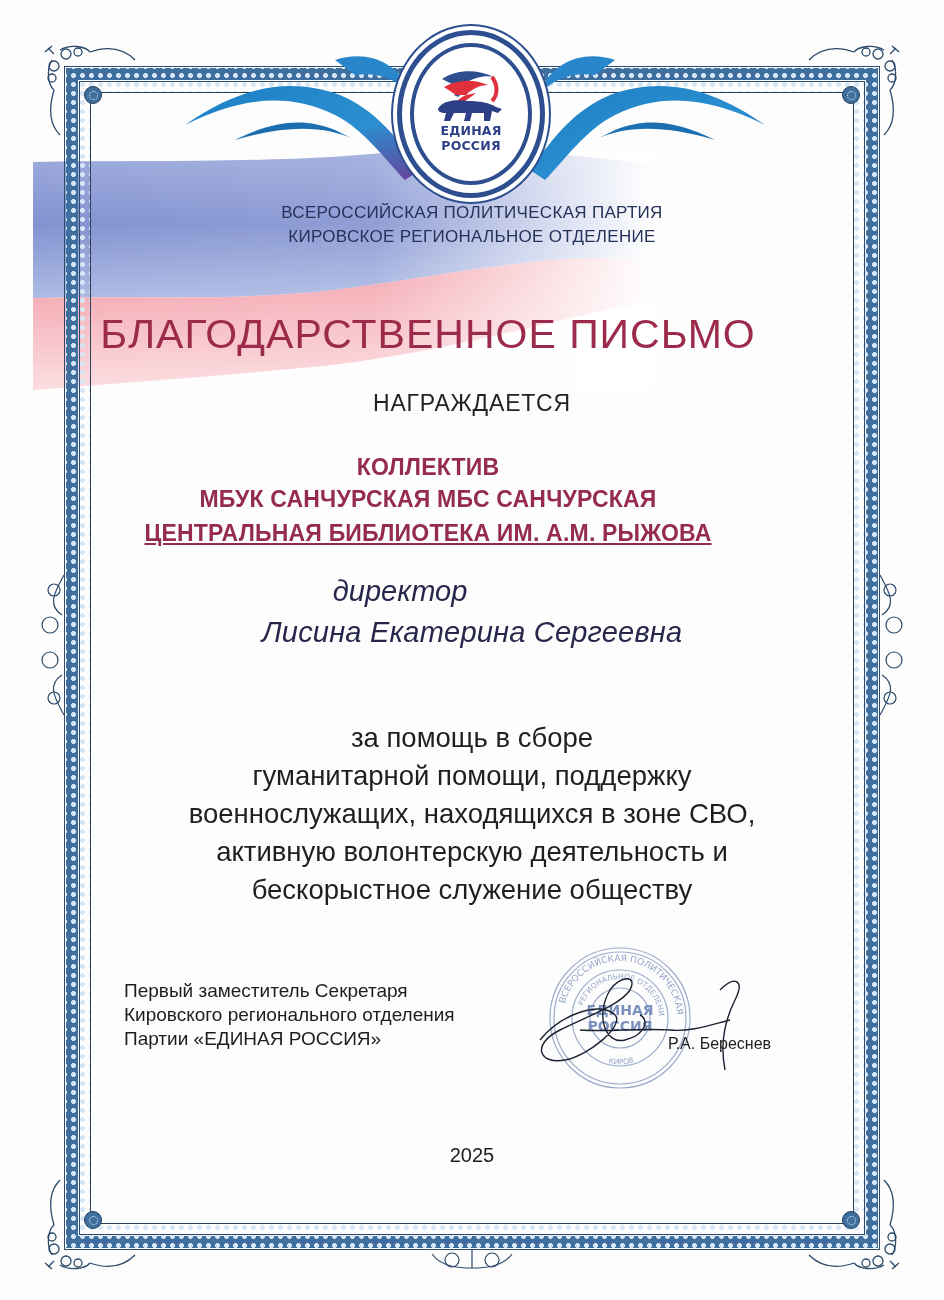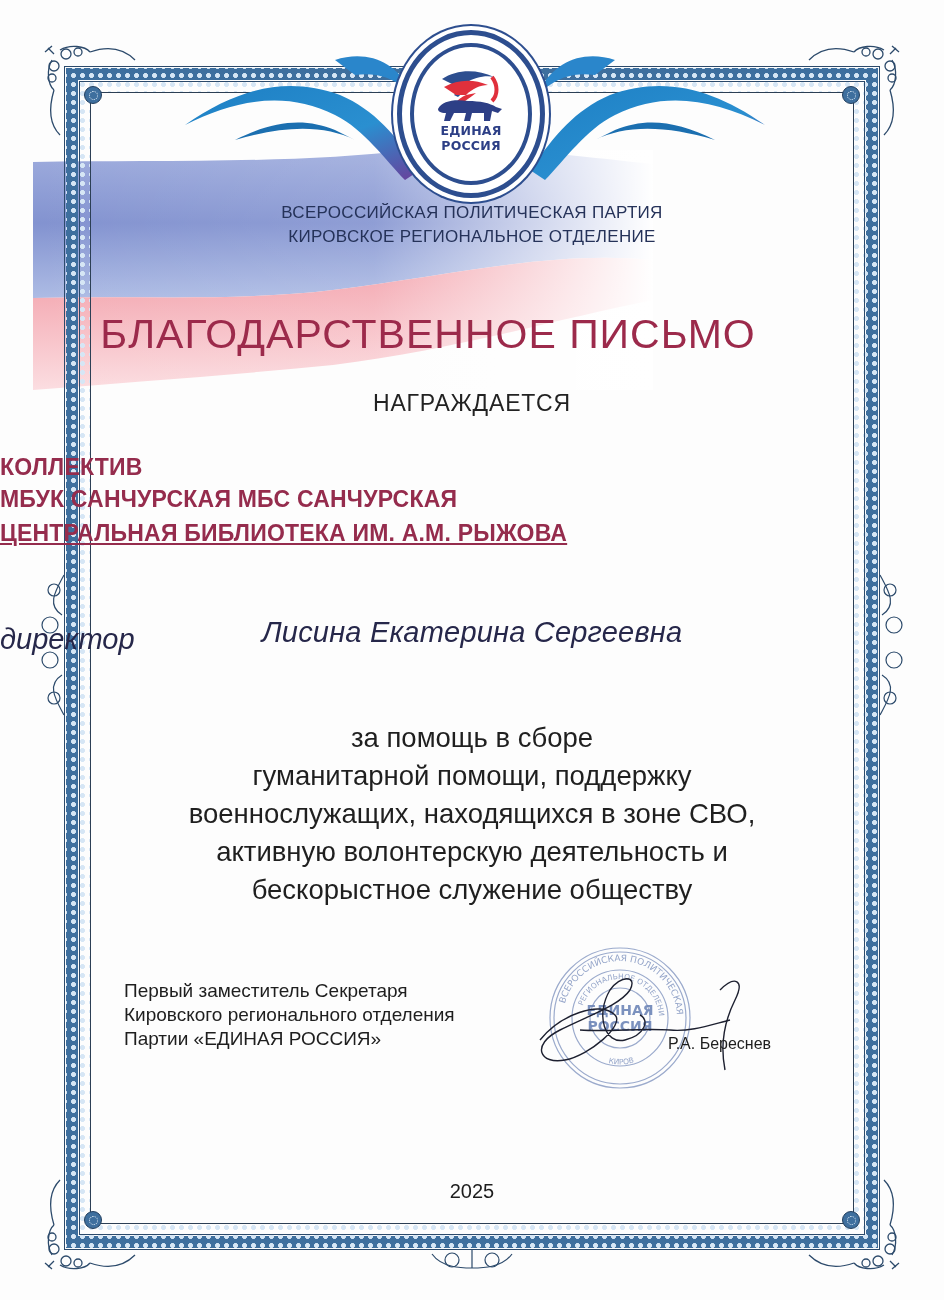--- a/index.html
+++ b/index.html
@@ -48,45 +48,45 @@
     .emblem-text.l1 { top: 89px; }
     .emblem-text.l2 { top: 104px; }
 
     .org { position: absolute; left: 0; width: 944px; text-align: center; color: #253259; font-size: 17px; letter-spacing: 0.3px; }
     .org.l1 { top: 203px; }
     .org.l2 { top: 227px; }
 
     .title { position: absolute; left: 0; width: 856px; top: 311px; text-align: center; color: #9c2a4b; font-size: 41px; letter-spacing: 1px; font-weight: normal; }
     .awarded { position: absolute; left: 0; width: 944px; top: 390px; text-align: center; color: #222222; font-size: 23px; letter-spacing: 0.8px; }
 
-    .recipient { position: absolute; left: 0; width: 856px; color: #952c4d; font-size: 23px; font-weight: bold; letter-spacing: 0.2px; }
+    .recipient { position: absolute; left: 0; width: 856px; text-align: center; color: #952c4d; font-size: 23px; font-weight: bold; letter-spacing: 0.2px; }
     .recipient.l1 { top: 454px; }
     .recipient.l2 { top: 486px; }
     .recipient.l3 { top: 520px; text-decoration: underline; }
 
-    .position { position: absolute; left: 0; width: 800px; top: 575px; text-align: left; color: #26274a; font-size: 29px; font-style: italic; margin-top: 48px; }
+    .position { position: absolute; left: 0; width: 800px; top: 575px; text-align: center; color: #26274a; font-size: 29px; font-style: italic; }
     .person { position: absolute; left: 0; width: 944px; top: 616px; text-align: center; color: #26274a; font-size: 29px; font-style: italic; letter-spacing: 0.2px; }
 
     .reason { position: absolute; left: 0; width: 944px; text-align: center; color: #1f1f1f; font-size: 27.5px; line-height: 38px; }
     .reason.l1 { top: 719px; }
     .reason.l2 { top: 757px; }
     .reason.l3 { top: 795px; }
     .reason.l4 { top: 833px; }
     .reason.l5 { top: 871px; text-align: center; }
 
     .signer { position: absolute; left: 124px; color: #1e1e1e; font-size: 19px; line-height: 24px; }
     .signer.l1 { top: 979px; }
     .signer.l2 { top: 1003px; }
     .signer.l3 { top: 1027px; }
     .signer-name { position: absolute; left: 668px; top: 1035px; color: #1e1e1e; font-size: 16px; }
 
     .stamp { position: absolute; left: 545px; top: 943px; width: 150px; height: 150px; }
     .signature { position: absolute; left: 520px; top: 960px; width: 250px; height: 120px; }
 
-    .year { position: absolute; left: 0; width: 944px; top: 1180px; text-align: center; color: #1d1d1d; font-size: 20px; }
+    .year { position: absolute; left: 0; width: 944px; top: 1144px; text-align: center; color: #1d1d1d; font-size: 20px; }
   </style>
 </head>
 <body>
 
 <div class="page">
 
   <svg class="flag" viewBox="0 0 620 240" preserveAspectRatio="none">
     <defs>
       <linearGradient id="fadeR" x1="0" y1="0" x2="1" y2="0">
         <stop offset="0" stop-color="#fff" stop-opacity="0"></stop>

